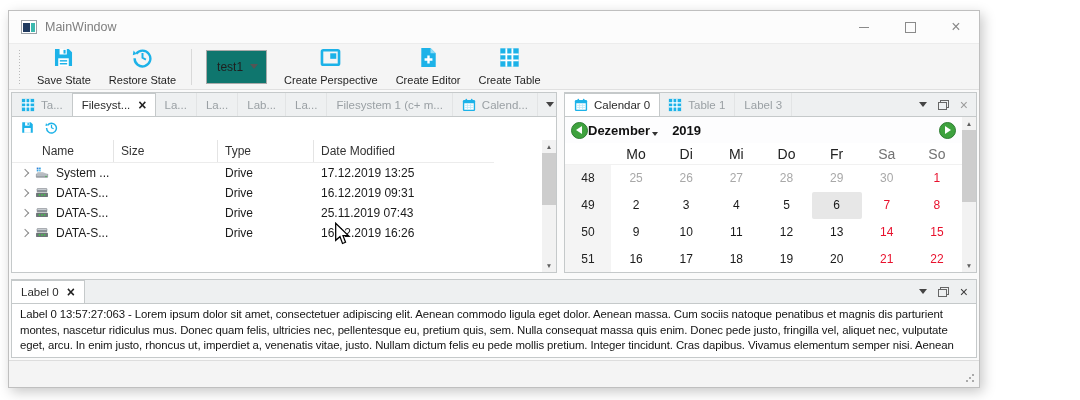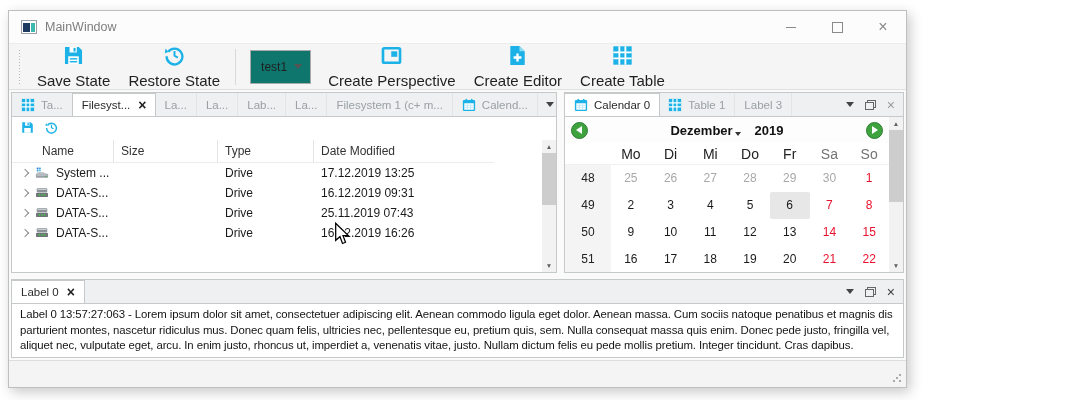--- a/index.html
+++ b/index.html
@@ -1,18 +1,18 @@
 <!DOCTYPE html>
 <html><head>
 <meta charset="utf-8">
 <style>
   * { margin:0; padding:0; box-sizing:border-box; }
   html,body { width:1080px; height:400px; background:#fff; font-family:"Liberation Sans", sans-serif; overflow:hidden; }
 
-  .window { position:absolute; left:8px; top:10px; width:899px; height:378px;
+  .window { position:absolute; left:8px; top:10px; width:972px; height:378px;
     background:#fafafa; border:1px solid #bfbfbf; box-shadow:3px 4px 12px rgba(0,0,0,.22);
     display:flex; flex-direction:column; }
 
   
   .titlebar { height:32px; display:flex; align-items:center; padding-left:12px; background:#fcfcfc; flex:0 0 auto; }
   .app-icon { width:16px; height:14px; border:1px solid #9aa0a6; background:#fff; display:flex; padding:2px 1px 1px 1px; gap:1px; }
   .app-icon .b1 { flex:2; background:#1f3a5f; }
   .app-icon .b2 { flex:1; background:#3cb8ae; }
   .title-text { margin-left:8px; font-size:12.5px; color:#7e7e7e; }
   .win-controls { margin-left:auto; display:flex; align-items:center; height:100%; }
@@ -26,21 +26,21 @@
   .menu-item { font-size:12.5px; color:#7b7b7b; }
 
   
   .toolbar { height:47px; background:#f5f5f5; border-top:1px solid #ececec; border-bottom:1px solid #e0e0e0;
     display:flex; align-items:center; padding:0 6px; flex:0 0 auto; }
   .tb-handle { width:5px; height:34px; margin:0 6px 0 2px;
     background:repeating-linear-gradient(to bottom,#b9b9b9 0 1px,transparent 1px 3px);
     background-size:1px 100%; background-repeat:no-repeat; background-position:center; }
   .tb-btn { display:flex; flex-direction:column; align-items:center; justify-content:center; padding:2px 9px; height:44px; }
   .tb-btn svg { width:21px; height:21px; }
-  .tb-label { font-size:15px; color:#1f1f1f; margin-top:2px; white-space:nowrap; }
+  .tb-label { font-size:11px; color:#1f1f1f; margin-top:2px; white-space:nowrap; }
   .tb-sep { width:1px; height:36px; background:#d9d9d9; margin:0 6px; }
   .combo { height:34px; margin:0 8px; padding:0 8px 0 10px; background:#0f766e; border:1px solid #aaa;
     display:flex; align-items:center; gap:7px; }
   .combo-value { font-size:12px; color:#1f1f1f; }
   .combo-arrow { width:0; height:0; border-left:4px solid transparent; border-right:4px solid transparent; border-top:5px solid #555; }
 
   
   .dock-region { flex:1 1 auto; display:flex; padding:2px 2px 0 2px; min-height:0; }
   .panel { display:flex; flex-direction:column; min-width:0; }
   .panel.left { width:546px; flex:0 0 auto;border-radius:15px; }
@@ -88,21 +88,21 @@
   .sb-thumb { width:100%; background:#cdcdcd; }
   .sb-space { flex:1 1 auto; }
 
   
   .cal-wrap { flex:1 1 auto; display:flex; min-height:0; }
   .calendar { flex:1 1 auto; display:flex; flex-direction:column; min-width:0; }
   .cal-nav { height:26px; display:flex; align-items:center; padding:0 6px; background:#fdfdfe; flex:0 0 auto; }
   .nav-circle { width:17px; height:17px; border-radius:50%; background:#3ea23e; border:1px solid #2e7d32; display:flex; align-items:center; justify-content:center; }
   .nav-circle.prev::before { content:""; border-top:4px solid transparent; border-bottom:4px solid transparent; border-right:6px solid #fff; margin-right:1px; }
   .nav-circle.next::before { content:""; border-top:4px solid transparent; border-bottom:4px solid transparent; border-left:6px solid #fff; margin-left:1px; }
-  .cal-title { flex:1 1 auto; display:flex; align-items:center; justify-content:center; gap:14px; }
+  .cal-title { flex:1 1 auto; display:flex; align-items:center; gap:14px; }
   .cal-month { font-size:13px; font-weight:bold; color:#111; display:flex; align-items:flex-end; gap:2px; }
   .month-dd { width:0; height:0; border-left:3px solid transparent; border-right:3px solid transparent; border-top:4px solid #333; margin-bottom:2px; }
   .cal-year { font-size:13px; font-weight:bold; color:#111; }
   .cal-dayheader { height:22px; display:grid; grid-template-columns:46px repeat(7,1fr); align-items:center; flex:0 0 auto; border-bottom:1px solid #f1f1f1; }
   .dh-cell { text-align:center; font-size:14px; color:#222; }
   .dh-cell.weekend { color:#737373; }
   .cal-grid { flex:1 1 auto; display:flex; flex-direction:column; }
   .cal-week { flex:1 1 auto; display:grid; grid-template-columns:46px repeat(7,1fr); align-items:center; }
   .wk-num { height:100%; background:#f4f4f4; display:flex; align-items:center; justify-content:center; font-size:12px; color:#222; }
   .day-cell { text-align:center; font-size:12px; color:#1a1a1a; height:100%; display:flex; align-items:center; justify-content:center; }

